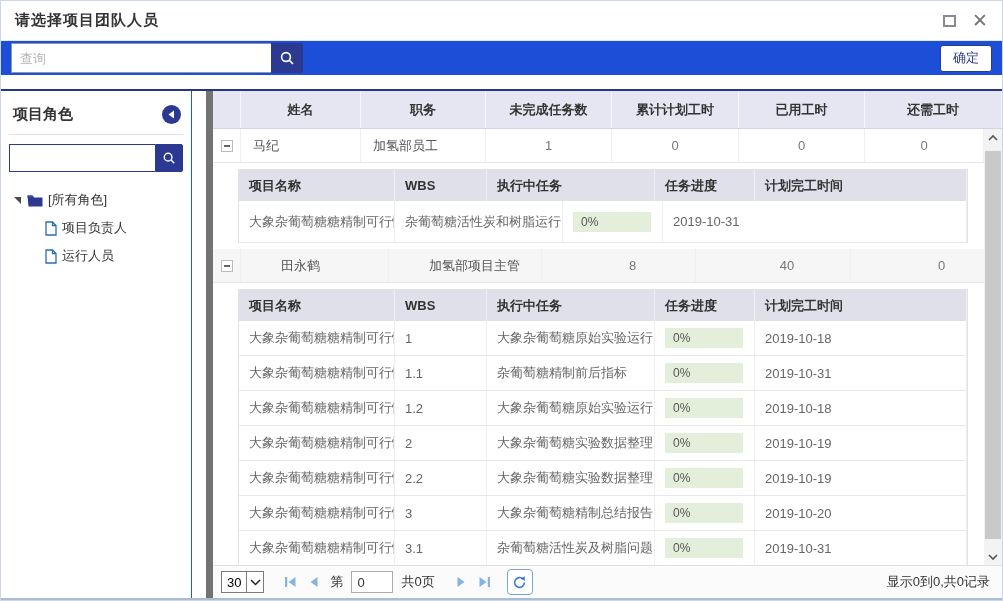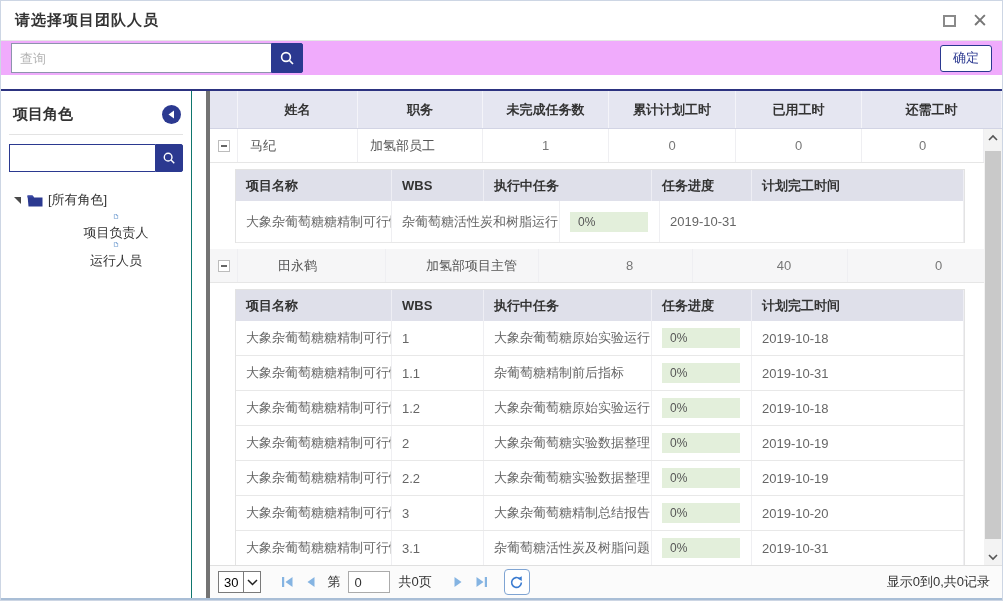--- a/index.html
+++ b/index.html
@@ -10,21 +10,21 @@
     border:1px solid #cdd6e4;
   }
   
   .titlebar { position:absolute; top:0; left:0; right:0; height:40px; background:#fff;
     display:flex; align-items:center; padding:0 14px; border-bottom:1px solid #e6e6e6; }
   .title { font-size:15px; font-weight:bold; color:#333; letter-spacing:1px; }
   .win-btns { margin-left:auto; display:flex; align-items:center; gap:16px; }
   .btn-max { width:13px; height:12px; border:2px solid #8a8a8a; display:inline-block; cursor:pointer; }
   .btn-close { font-size:19px; color:#777; line-height:12px; cursor:pointer; font-weight:bold; }
   
-  .toolbar { position:absolute; top:40px; left:0; right:0; height:34px; background:#f0abfc;
+  .toolbar { position:absolute; top:40px; left:0; right:0; height:34px; background:#1d4ed8;
     display:flex; align-items:center; padding:4px 10px; }
   .search-group { display:flex; height:30px; width:292px; }
   .search-group input { flex:1; border:1px solid #8d94ad; border-right:none; padding:0 8px;
     font-size:13px; color:#333; outline:none; background:#fff; }
   .search-group input::placeholder { color:#b5b5b5; }
   .search-btn { width:32px; background:#2b3990; border:1px solid #2b3990; display:flex;
     align-items:center; justify-content:center; cursor:pointer; border-radius:0 2px 2px 0; }
   .confirm-btn { margin-left:auto; height:27px; padding:0 12px; background:#fff;
     border:1px solid #2b3990; color:#2b3990; font-size:13px; border-radius:3px; cursor:pointer; }
   .accent-line { position:absolute; top:88px; left:0; right:0; height:2px; background:#2c3380; }
@@ -35,25 +35,25 @@
   .sidebar-title { font-size:15px; font-weight:bold; color:#333; }
   .collapse-circle { margin-left:auto; width:19px; height:19px; border-radius:50%; background:#2b3990;
     display:flex; align-items:center; justify-content:center; cursor:pointer; }
   .sidebar-divider { height:1px; background:#e3e3e3; margin:0 8px; }
   .side-search { display:flex; height:28px; margin:9px 8px 10px 8px; }
   .side-search input { flex:1; min-width:0; border:1px solid #2b3990; border-right:none; padding:0 6px;
     font-size:13px; outline:none; }
   .side-search .search-btn { width:28px; }
   .tree { padding:4px 4px; font-size:13px; }
   .tree-node { display:flex; align-items:center; gap:5px; height:28px; cursor:pointer; color:#333; padding-left:8px; }
-  .tree-node.child { padding-left:40px;flex-direction:column; }
+  .tree-node.child { padding-left:40px; }
   .caret { width:9px; height:9px; flex:none; }
   
   .gridpanel { position:absolute; top:90px; left:205px; right:0; bottom:2px; background:#f0abfc;
-    border-left:4px solid #737373; }
+    border-left:7px solid #737373; }
   .grid-header { display:flex; height:38px; background:#e5e6f1; border-bottom:1px solid #d2d4e4; }
   .gh-cell { display:flex; align-items:center; justify-content:center; font-size:13px; font-weight:bold;
     color:#333; border-right:1px solid #f4f4f9; }
   .viewport { position:absolute; top:38px; left:0; right:18px; bottom:33px; overflow:hidden; background:#fff; }
   
   .c0 { width:28px; flex:none; } .c1 { width:120px; flex:none; } .c2 { width:125px; flex:none; }
   .c3 { width:126px; flex:none; } .c4 { width:127px; flex:none; } .c5 { width:126px; flex:none; }
   .c6 { flex:1; }
   .person-row { display:flex; height:34px; border-bottom:1px solid #e6e6e6; cursor:pointer; }
   .person-row.alt { background:#f6f6f7;gap:28px; }

